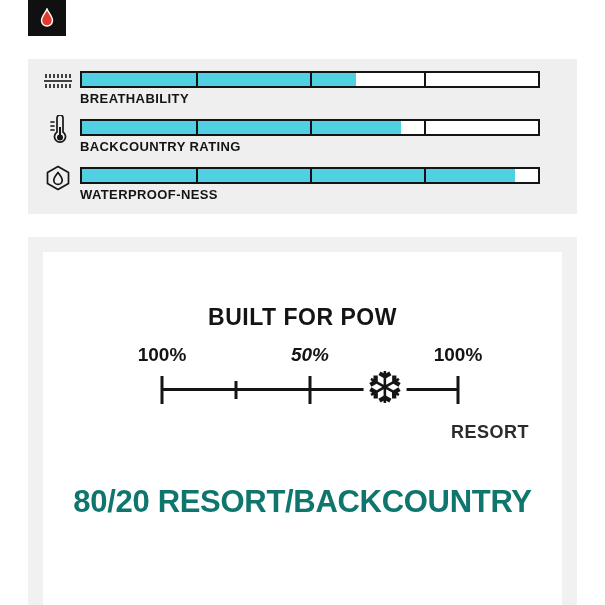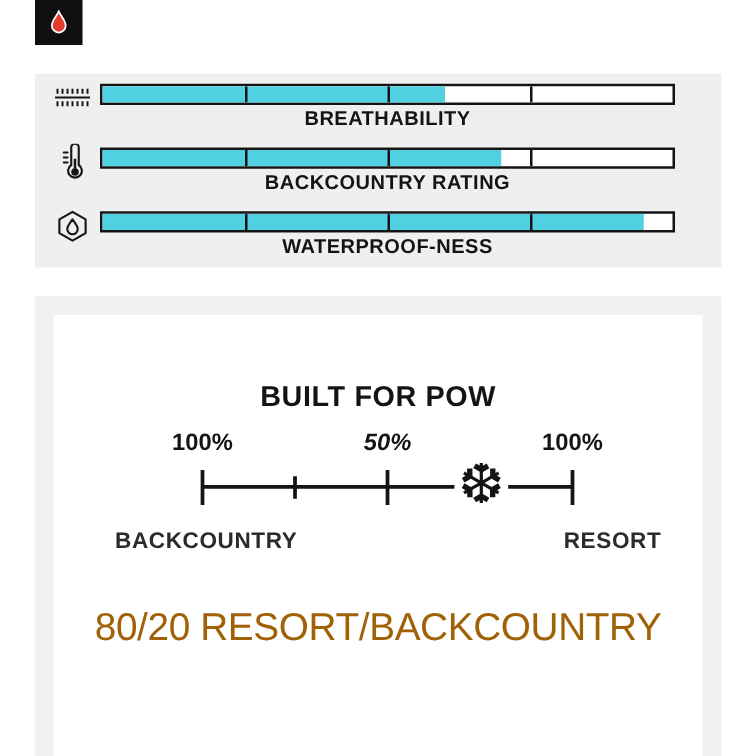--- a/index.html
+++ b/index.html
@@ -14,21 +14,21 @@
   
   .specs { position:absolute; left:28px; top:59px; width:549px; height:155px; background:#f0efef;
            display:flex; flex-direction:column; justify-content:center; gap:13px; }
   .spec-row { display:flex; align-items:center; padding-left:14px; }
   .icon-box { width:32px; display:flex; justify-content:center; align-items:center; position:relative; top:-7px; }
   .bar-col { flex:1; margin-left:6px; margin-right:37px; }
   .bar { position:relative; height:17px; background:#ffffff; border:2px solid #141414; overflow:hidden; }
   .bar-fill { position:absolute; left:0; top:0; bottom:0; width:0; }
   .bar-divider { position:absolute; top:0; bottom:0; width:2px; background:#141414; }
   .d25 { left:25%; } .d50 { left:50%; } .d75 { left:75%; }
-  .bar-label { text-align:center; font-size:16px; font-weight:bold; letter-spacing:0.4px; margin-top:3px; color:#141414; }
+  .bar-label { text-align:left; font-size:13px; font-weight:bold; letter-spacing:0.4px; margin-top:3px; color:#141414; }
 
   
   .pow-outer { position:absolute; left:28px; top:237px; width:549px; height:452px; background:#f2f1f1; }
   .pow-card  { position:absolute; left:15px; right:15px; top:15px; bottom:0; background:#ffffff; }
   .pow-title { position:absolute; top:52px; width:100%; text-align:center;
                font-size:23px; font-weight:bold; letter-spacing:0.5px; color:#141414; }
   .scale-pct { position:absolute; top:92px; transform:translateX(-50%);
                font-size:19px; font-weight:bold; color:#141414; }
   .pct-left { left:119px; } .pct-mid { left:267px;font-style:italic; } .pct-right { left:415px; }
   .scale-line { position:absolute; top:136px; left:119px; width:296px; height:3px; background:#141414; }
@@ -36,21 +36,21 @@
   .tick-tall  { top:124px; height:28px; }
   .tick-short { top:129px; height:18px; }
   .t1 { left:119px; } .t2 { left:193px; } .t3 { left:267px; } .t4 { left:415px; }
   .snowflake { position:absolute; left:342px; top:137px; transform:translate(-50%,-52%);
                font-family:"DejaVu Sans",sans-serif; font-size:44px; line-height:1; color:#141414;
                background:#ffffff; padding:1px 3px; }
   .scale-end-label { position:absolute; top:170px; transform:translateX(-50%);
                      font-size:18px; font-weight:bold; letter-spacing:0.5px; color:#2b2b2b; }
   .end-left { left:122px; } .end-right { left:415px;margin-left:32px; }
   .pow-heading { position:absolute; top:232px; width:100%; text-align:center;
-                 font-size:31px; font-weight:normal; letter-spacing:-0.3px; color:#a16207; }
+                 font-size:31px; font-weight:bold; letter-spacing:-0.3px; color:#0f766e; }
 </style>
 </head>
 <body>
 
 <div class="page">
 
   <div class="crop-badge">
     <svg width="16" height="20" viewBox="0 0 16 20">
       <path d="M8 1 C 6.5 5, 2.5 8, 2.5 12.5 a5.5 5.5 0 0 0 11 0 C 13.5 8, 9.5 5, 8 1 Z" fill="#e23b2e" stroke="#ffffff" stroke-width="1.4"></path>
     </svg>
@@ -135,21 +135,20 @@
       <div class="scale-pct pct-right">100%</div>
 
       <div class="scale-line"></div>
       <div class="tick tick-tall t1"></div>
       <div class="tick tick-short t2"></div>
       <div class="tick tick-tall t3"></div>
       <div class="tick tick-tall t4"></div>
 
       <span class="snowflake">❆</span>
 
-      <div class="scale-end-label end-left">BACKCOUNTRY</div>
       <div class="scale-end-label end-right">RESORT</div>
 
       <div class="pow-heading">80/20 RESORT/BACKCOUNTRY</div>
 
     </div>
   </section>
 
 </div>
 
 </body></html>

